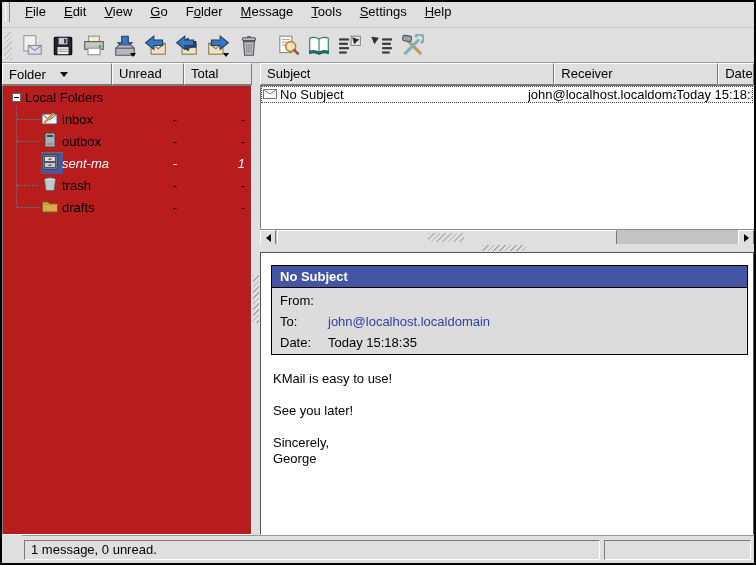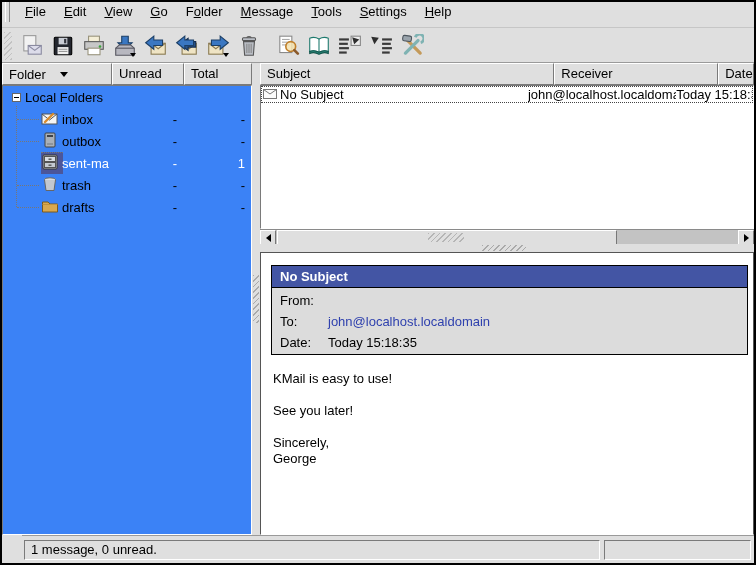--- a/index.html
+++ b/index.html
@@ -25,31 +25,31 @@
 
   .hcell { background:#dfdfdf; border:1px solid; border-color:#fff #7a7a7a #7a7a7a #fff; font-size:13px; padding:2px 2px 2px 6px; white-space:nowrap; overflow:hidden; height:22px; }
 
   
   .folder-pane { position:absolute; left:0; top:0; width:250px; bottom:0; }
   .fhdr { display:flex; height:22px; }
   .fh-folder { width:110px; display:flex; align-items:center; }
   .fh-unread { width:72px; }
   .fh-total  { width:68px; }
   .sort-tri { width:0; height:0; border-left:4px solid transparent; border-right:4px solid transparent; border-top:5px solid #000; margin-left:14px; }
-  .ftree { position:absolute; left:0; top:22px; right:0; bottom:0; background:#3b82f6; border:1px solid; border-color:#7a7a7a #fff #fff #7a7a7a; overflow:hidden; }
+  .ftree { position:absolute; left:0; top:22px; right:0; bottom:0; background:#b91c1c; border:1px solid; border-color:#7a7a7a #fff #fff #7a7a7a; overflow:hidden; }
   .ftree::before { content:""; position:absolute; left:13px; top:20px; height:101px; border-left:1px dotted #777; }
   .trow { position:relative; display:flex; height:22px; align-items:center; font-size:13px; color:#000; }
   .trow.child::before { content:""; position:absolute; left:14px; top:11px; width:22px; border-top:1px dotted #777; }
   .tname { flex:1 1 auto; display:flex; align-items:center; overflow:hidden; white-space:nowrap; }
   .tunread { width:72px; text-align:right; padding-right:8px; }
   .ttotal { width:66px; text-align:right; padding-right:6px; }
   .trow .lbl { position:relative; z-index:1; }
   .trow .ticon { position:relative; z-index:1; margin-right:3px; }
   .trow.sel::before { content:""; position:absolute; left:38px; right:2px; top:0; bottom:0; background:#4b569b; }
-  .trow.sel .lbl, .trow.sel .tunread, .trow.sel .ttotal { color:#fff; position:relative; z-index:1; }
+  .trow.sel .lbl, .trow.sel .tunread, .trow.sel .ttotal { color:#fff; position:relative; z-index:1;font-style:italic; }
   .expander { position:relative; z-index:1; width:9px; height:9px; border:1px solid #666; background:#fff; margin:0 4px 0 9px; flex:none; }
   .expander::after { content:""; position:absolute; left:1px; right:1px; top:3px; border-top:1px solid #000; }
   .child .tname { padding-left:38px; }
 
   
   .vsplit { position:absolute; left:250px; top:0; width:8px; bottom:0; background:#dfdfdf; }
   .vsplit::after { content:""; position:absolute; left:1px; top:212px; width:6px; height:48px; background:repeating-linear-gradient(135deg,#aaa 0 1px,transparent 1px 4px); }
   .hsplit { position:absolute; left:0; right:0; top:181px; height:8px; background:#dfdfdf; }
   .hsplit::after { content:""; position:absolute; left:222px; top:1px; width:44px; height:6px; background:repeating-linear-gradient(135deg,#aaa 0 1px,transparent 1px 4px); }
 

